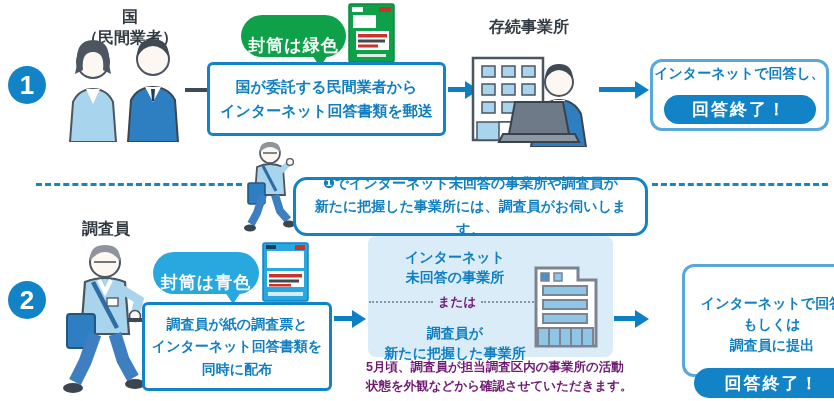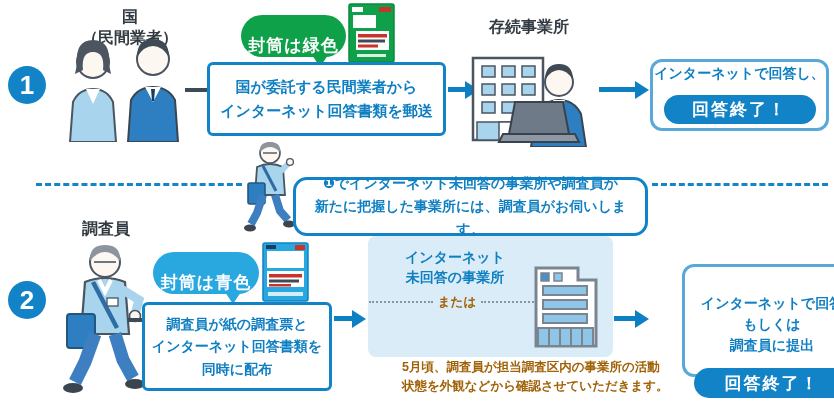--- a/index.html
+++ b/index.html
@@ -46,24 +46,24 @@
   
   .callout { background:#fff; border:3px solid #1283c6; border-radius:14px; color:#0f7fc2;
     font-size:14px; line-height:1.65; display:flex; align-items:center; justify-content:center;
     text-align:center; padding:0 8px; }
 
   
   .targetbox { background:#daecf7; border-radius:8px; }
   .target-text { position:absolute; left:0; top:11px; width:174px; text-align:center;
     color:#0f7fc2; font-size:14px; line-height:1.45; }
   .seprow { display:flex; align-items:center; width:186px; margin:5px 0 12px -4px;
-    color:#a16207; font-size:12.5px; }
+    color:#701a75; font-size:12.5px; }
   .dotline { flex:1; border-top:2px dotted #8695a5; margin:0 5px; }
 
-  .note { color:#a16207; font-size:12.5px; line-height:1.55;margin-left:36px; }
+  .note { color:#701a75; font-size:12.5px; line-height:1.55; }
 </style>
 </head>
 <body>
 
 <div class="canvas">
 
   <div class="abs numcircle" style="left:8px;top:66px;">
     <span>1</span>
   </div>
 
@@ -207,20 +207,22 @@
 
   <div class="abs targetbox" style="left:368px;top:236px;width:245px;height:121px;">
     <div class="target-text">
       <div class="ml">インターネット
 未回答の事業所</div>
       <div class="seprow">
         <span class="dotline"></span>
         <span>または</span>
         <span class="dotline"></span>
       </div>
+      <div class="ml">調査員が
+新たに把握した事業所</div>
     </div>
     <svg class="abs" style="right:9px;top:22px;" width="74" height="92" viewBox="0 0 74 92">
       <path d="M6,10 H48 V22 H66 V88 H6 Z" fill="#fff" stroke="#7a8591" stroke-width="3"></path>
       <rect x="11" y="15" width="8" height="8" fill="#4a90c4" stroke="#7a8591" stroke-width="1.5"></rect>
       <rect x="24" y="15" width="8" height="8" fill="#8fc6e8" stroke="#7a8591" stroke-width="1.5"></rect>
       <rect x="13" y="28" width="44" height="9" fill="#8fc6e8" stroke="#7a8591" stroke-width="2"></rect>
       <rect x="13" y="42" width="44" height="9" fill="#8fc6e8" stroke="#7a8591" stroke-width="2"></rect>
       <rect x="13" y="56" width="44" height="9" fill="#8fc6e8" stroke="#7a8591" stroke-width="2"></rect>
       <g fill="#8fc6e8" stroke="#7a8591" stroke-width="2">
         <rect x="8" y="70" width="11" height="18"></rect>

